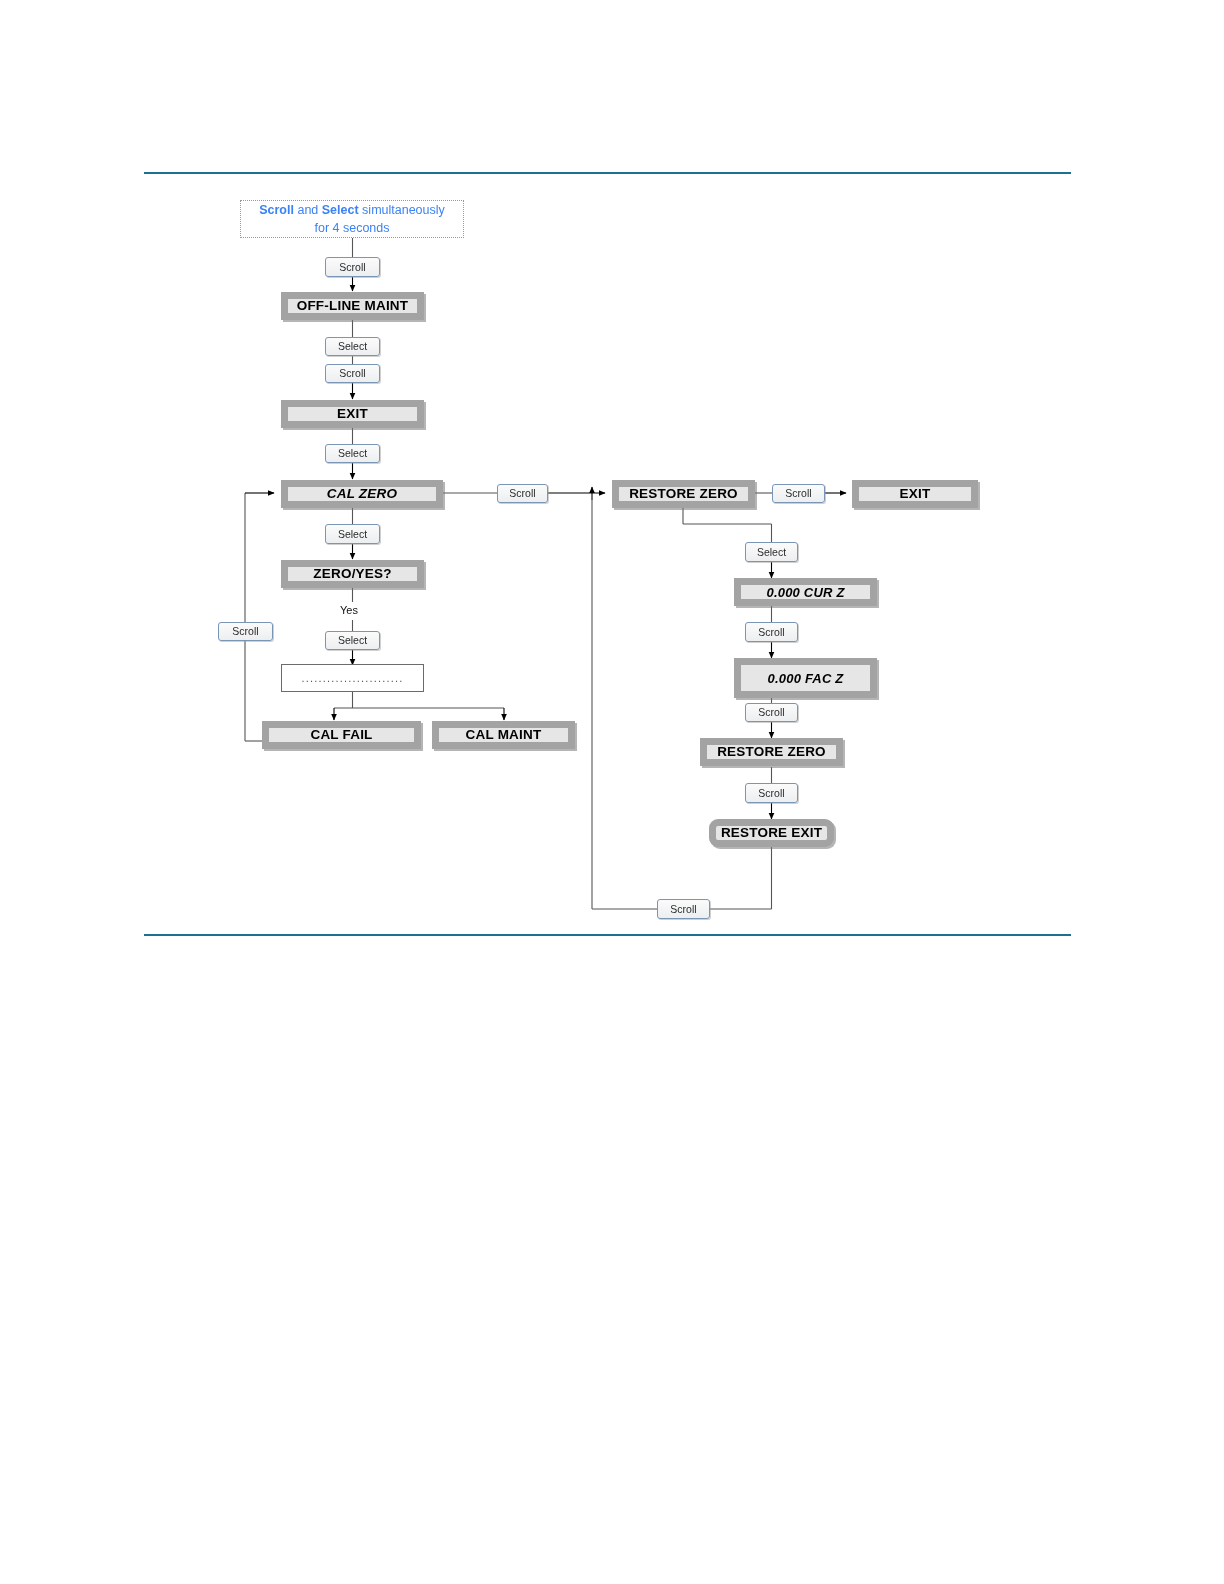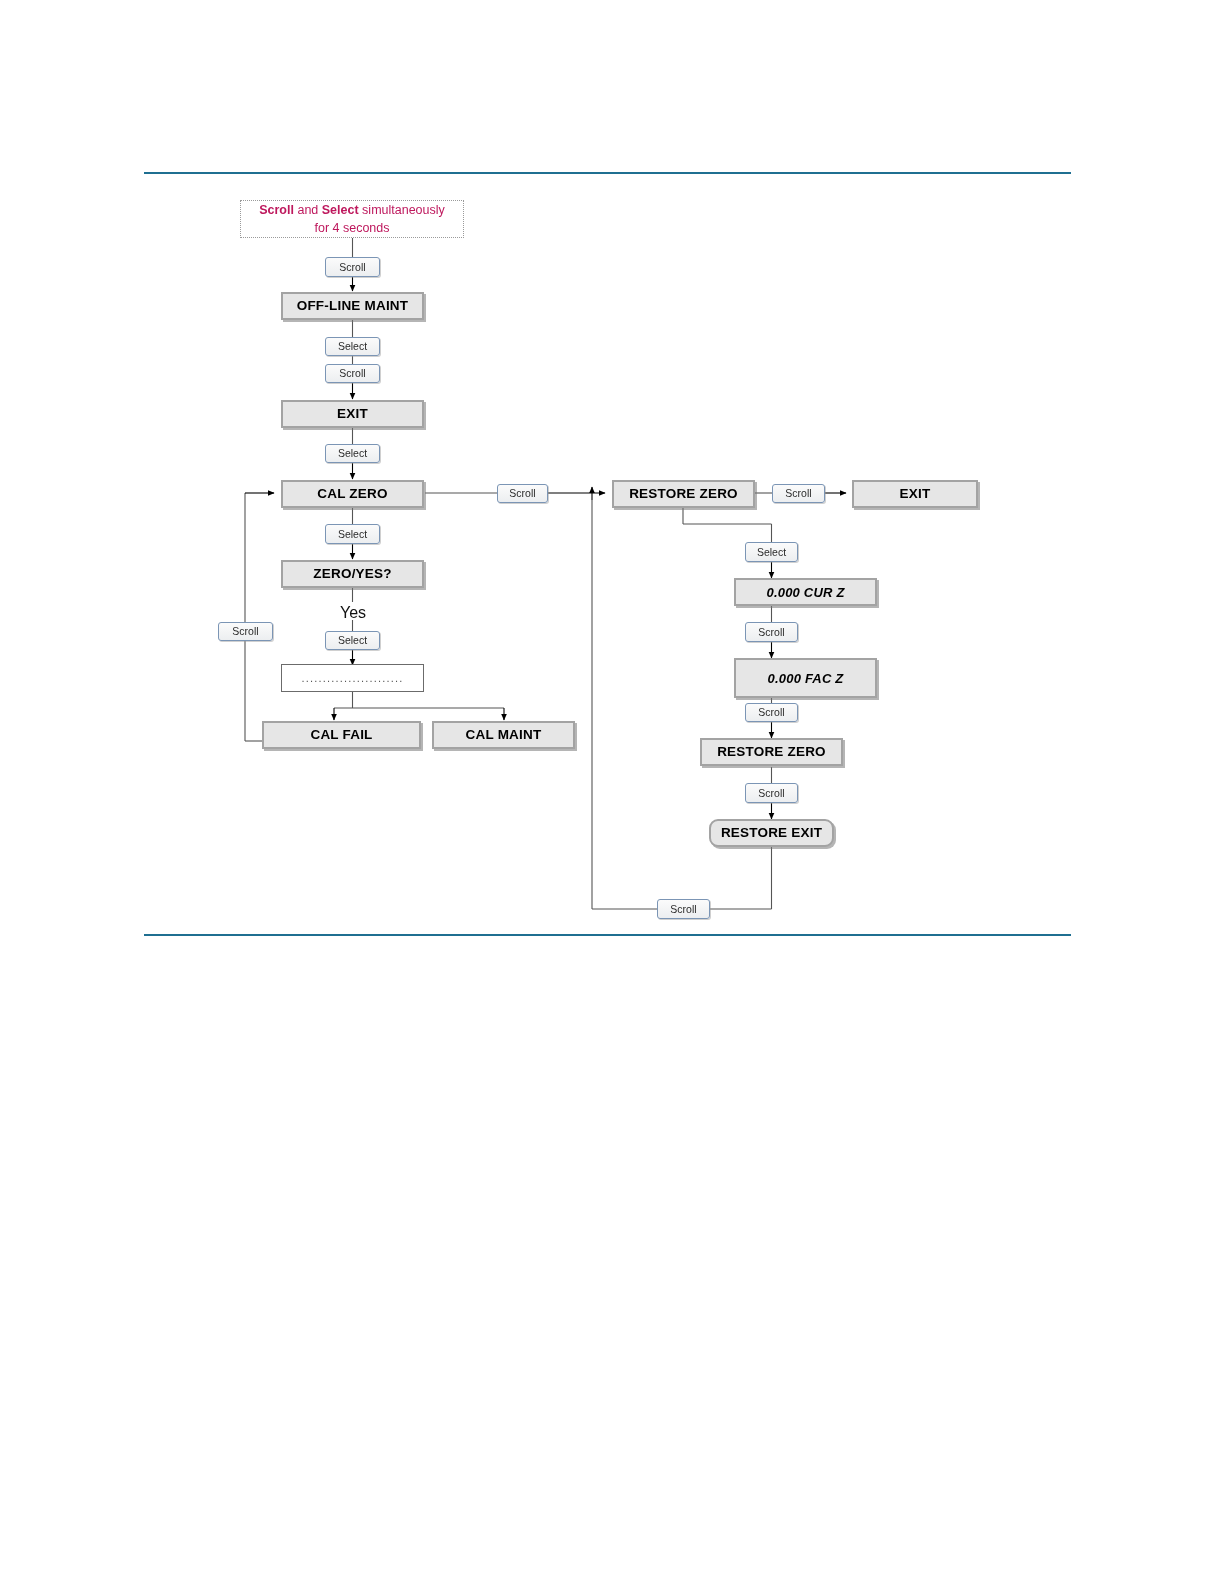--- a/index.html
+++ b/index.html
@@ -43,21 +43,21 @@
     width: 1224px;
     height: 1584px;
     pointer-events: none;
   }
 
   
   .node {
     position: absolute;
     box-sizing: border-box;
     background: #e6e6e6;
-    border: 2px solid #a3a3a3;
+    border: 7px solid #a3a3a3;
     box-shadow: 2px 2px 0 rgba(120,120,120,0.55);
     display: flex;
     align-items: center;
     justify-content: center;
     font-size: 13.5px;
     font-weight: bold;
     color: #000000;
     letter-spacing: 0.2px;
     line-height: 1;
   }
@@ -85,21 +85,21 @@
   .banner {
     position: absolute;
     box-sizing: border-box;
     background: #ffffff;
     border: 1px dotted #9a9a9a;
     display: flex;
     align-items: center;
     justify-content: center;
     text-align: center;
     font-size: 12.5px;
-    color: #be185d;
+    color: #3b82f6;
     line-height: 1.45;
     padding: 2px 6px;
   }
   .banner b { font-weight: bold; }
 
   
   .key {
     position: absolute;
     box-sizing: border-box;
     background: linear-gradient(#fbfbfb, #eceef0);
@@ -111,21 +111,21 @@
     justify-content: center;
     font-size: 10.5px;
     color: #2b2b2b;
     line-height: 1;
     z-index: 5;
   }
 
   
   .flabel {
     position: absolute;
-    font-size: 16px;
+    font-size: 11px;
     color: #111111;
     line-height: 1;
     white-space: nowrap;
   }
 </style>
 </head>
 <body>
 
 <div id="page">
 
@@ -209,21 +209,21 @@
       <span>
         <b>Scroll</b><span> and </span><b>Select</b><span> simultaneously</span><br>
         <span>for 4 seconds</span>
       </span>
     </div>
 
     <div class="node" style="left:281px; top:292px; width:143px; height:28px;">OFF-LINE MAINT</div>
 
     <div class="node" style="left:281px; top:400px; width:143px; height:28px;">EXIT</div>
 
-    <div class="node" style="left:281px; top:480px; width:143px; height:28px;">CAL ZERO</div>
+    <div class="node" style="left:281px; top:480px; width:162px; height:28px;font-style:italic;">CAL ZERO</div>
 
     <div class="node" style="left:281px; top:560px; width:143px; height:28px;text-align:right;">ZERO/YES?</div>
 
     <div class="node-blank" style="left:281px; top:664px; width:143px; height:28px;">........................</div>
 
     <div class="node" style="left:262px; top:721px; width:159px; height:28px;">CAL FAIL</div>
 
     <div class="node" style="left:432px; top:721px; width:143px; height:28px;">CAL MAINT</div>
 
     <div class="node" style="left:612px; top:480px; width:143px; height:28px;">RESTORE ZERO</div>

